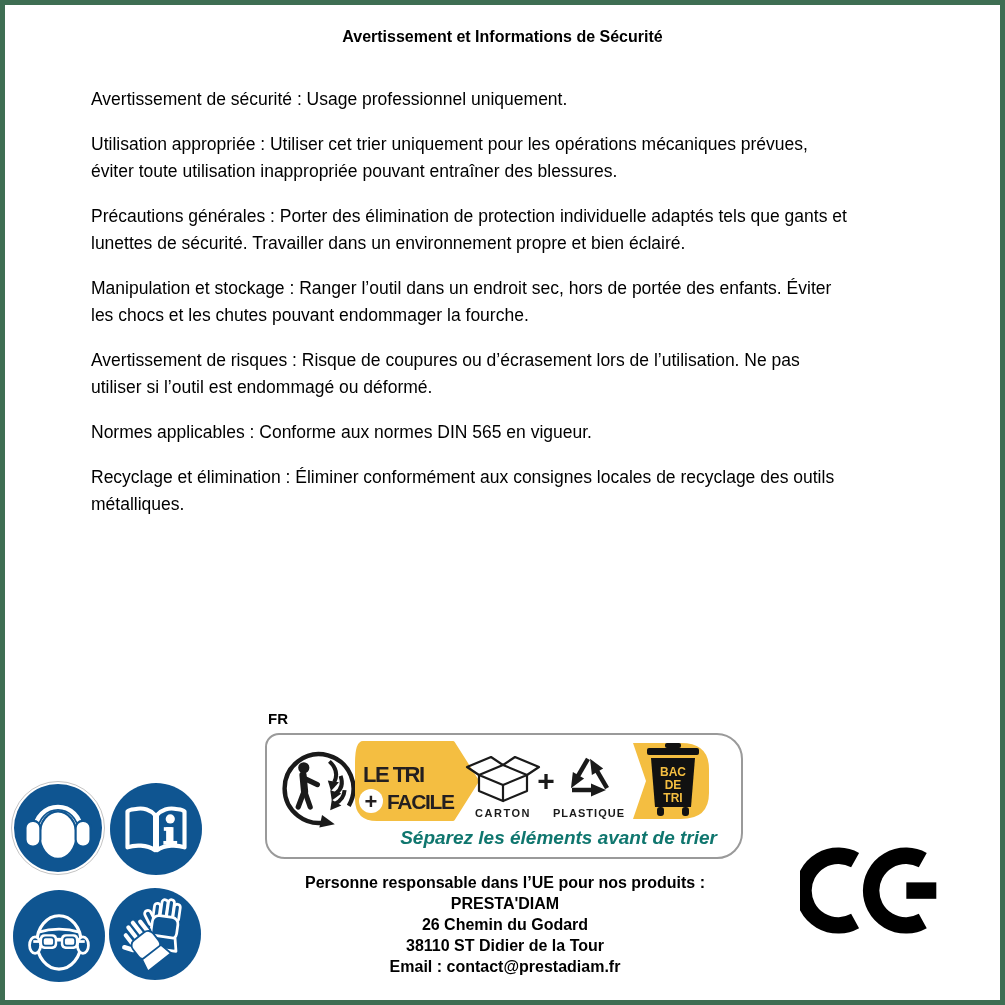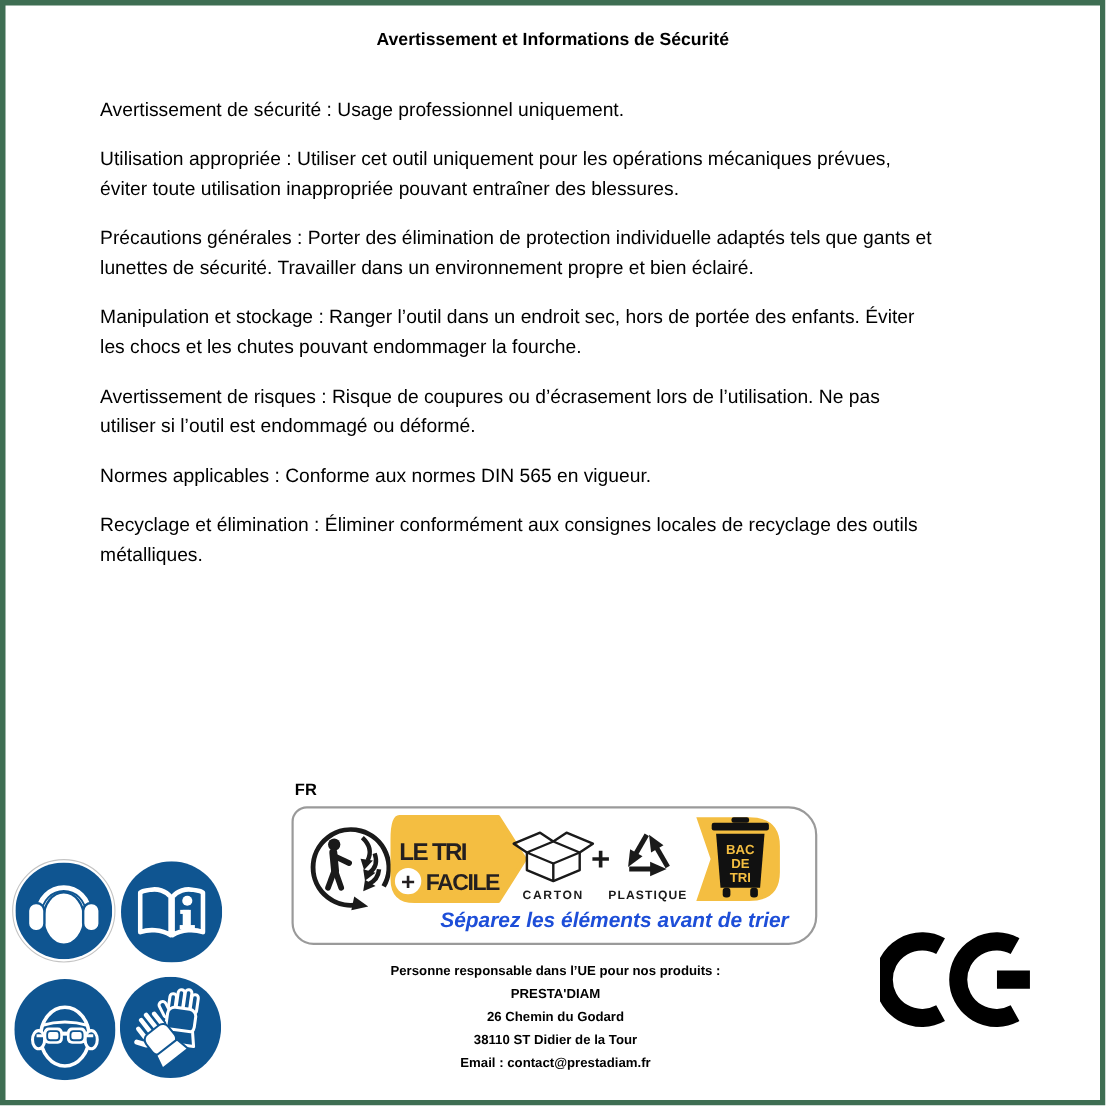--- a/index.html
+++ b/index.html
@@ -33,38 +33,38 @@
   .fr-code { position:absolute; left:263px; top:705px; font-size:15px; font-weight:bold;text-align:center; }
   .tri-box {
     position:absolute; left:260px; top:728px; width:478px; height:126px;
     background:#fff; border:2px solid #9a9a9a;
     border-radius:14px 26px 26px 20px;
   }
   .triman { position:absolute; left:12px; top:10px; }
   .band { position:absolute; left:86px; top:4px; }
   .separate-note {
     position:absolute; right:24px; top:92px;
-    font-size:19px; font-style:italic; font-weight:700; color:#1d4ed8;
+    font-size:19px; font-style:italic; font-weight:700; color:#0f766e;
   }
   .address {
     position:absolute; left:235px; top:867px; width:530px;
-    text-align:center; font-size:12px; font-weight:bold; line-height:21px;
+    text-align:center; font-size:16px; font-weight:bold; line-height:21px;
   }
   .ce { position:absolute; left:795px; top:838px; }
 </style>
 </head>
 <body>
 
 <div class="page">
 
   <div class="title">Avertissement et Informations de Sécurité</div>
 
   <div class="content">
     <p>Avertissement de sécurité : Usage professionnel uniquement.</p>
-    <p>Utilisation appropriée : Utiliser cet outil uniquement pour les opérations mécaniques prévues,
+    <p>Utilisation appropriée : Utiliser cet trier uniquement pour les opérations mécaniques prévues,
 éviter toute utilisation inappropriée pouvant entraîner des blessures.</p>
     <p>Précautions générales : Porter des élimination de protection individuelle adaptés tels que gants et
 lunettes de sécurité. Travailler dans un environnement propre et bien éclairé.</p>
     <p>Manipulation et stockage : Ranger l’outil dans un endroit sec, hors de portée des enfants. Éviter
 les chocs et les chutes pouvant endommager la fourche.</p>
     <p>Avertissement de risques : Risque de coupures ou d’écrasement lors de l’utilisation. Ne pas
 utiliser si l’outil est endommagé ou déformé.</p>
     <p>Normes applicables : Conforme aux normes DIN 565 en vigueur.</p>
     <p>Recyclage et élimination : Éliminer conformément aux consignes locales de recyclage des outils
 métalliques.</p>

